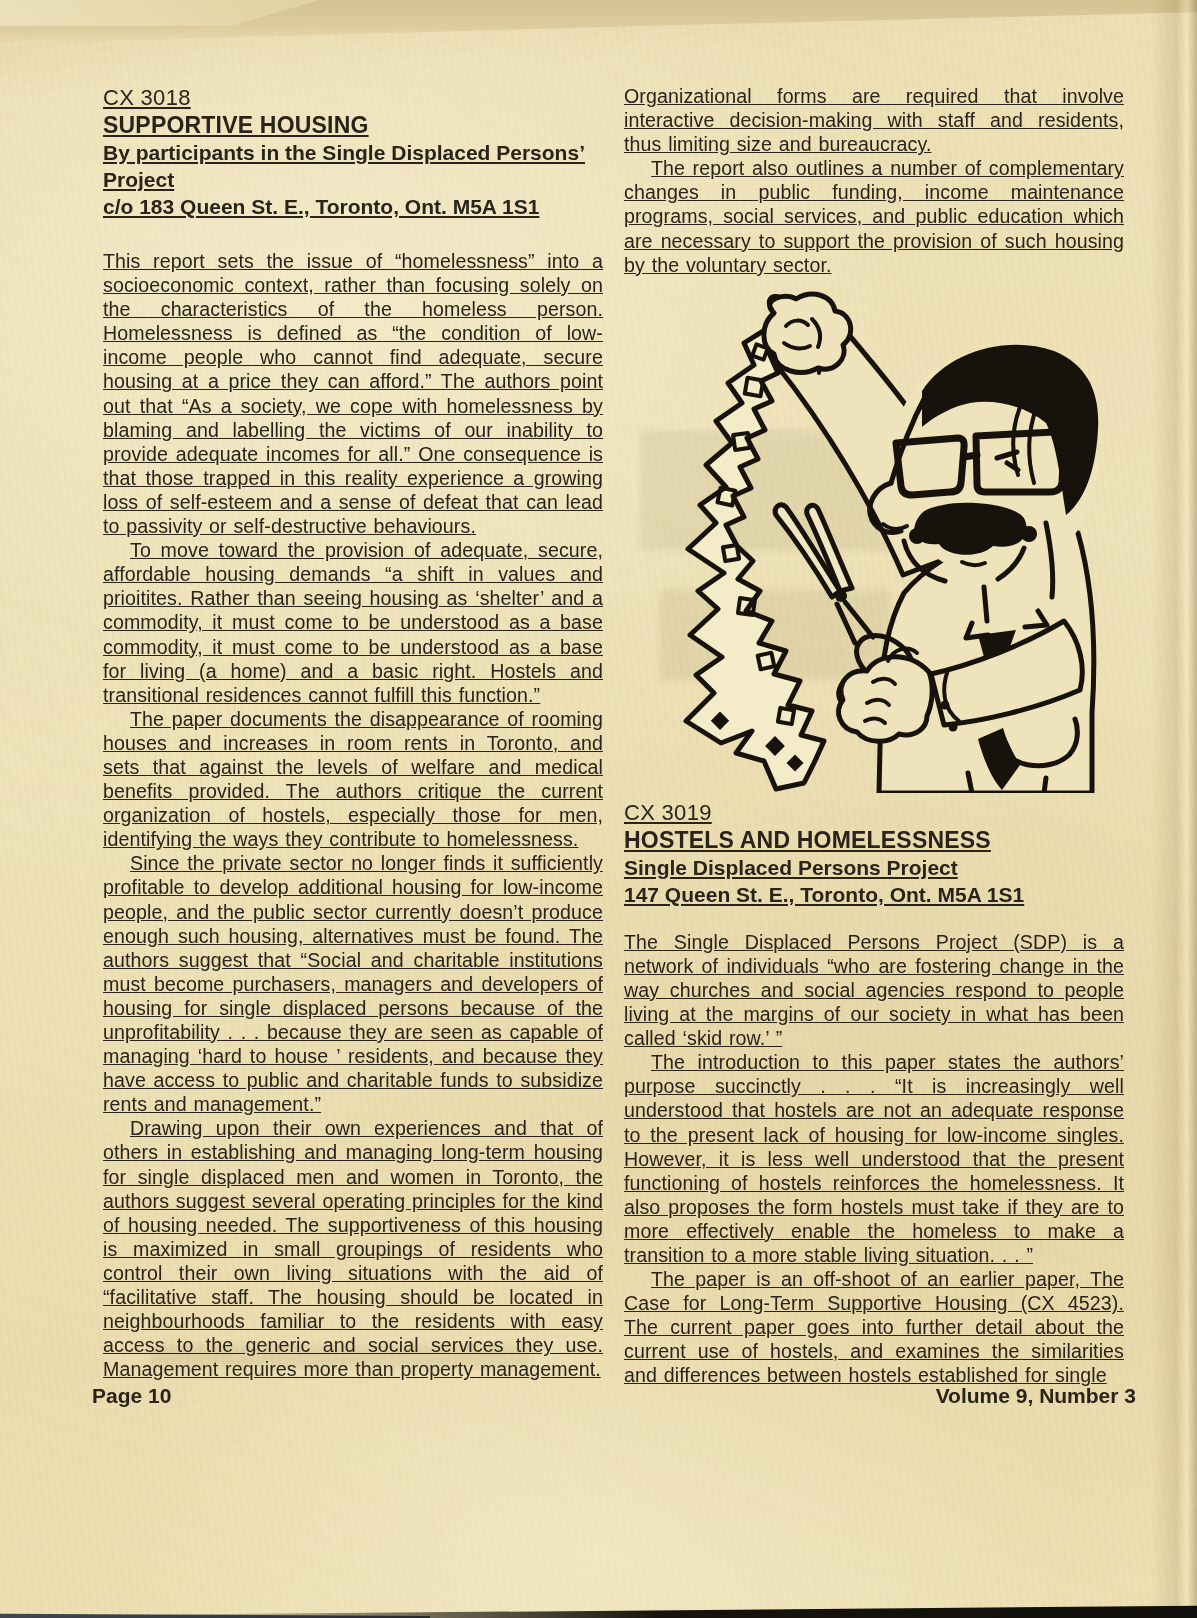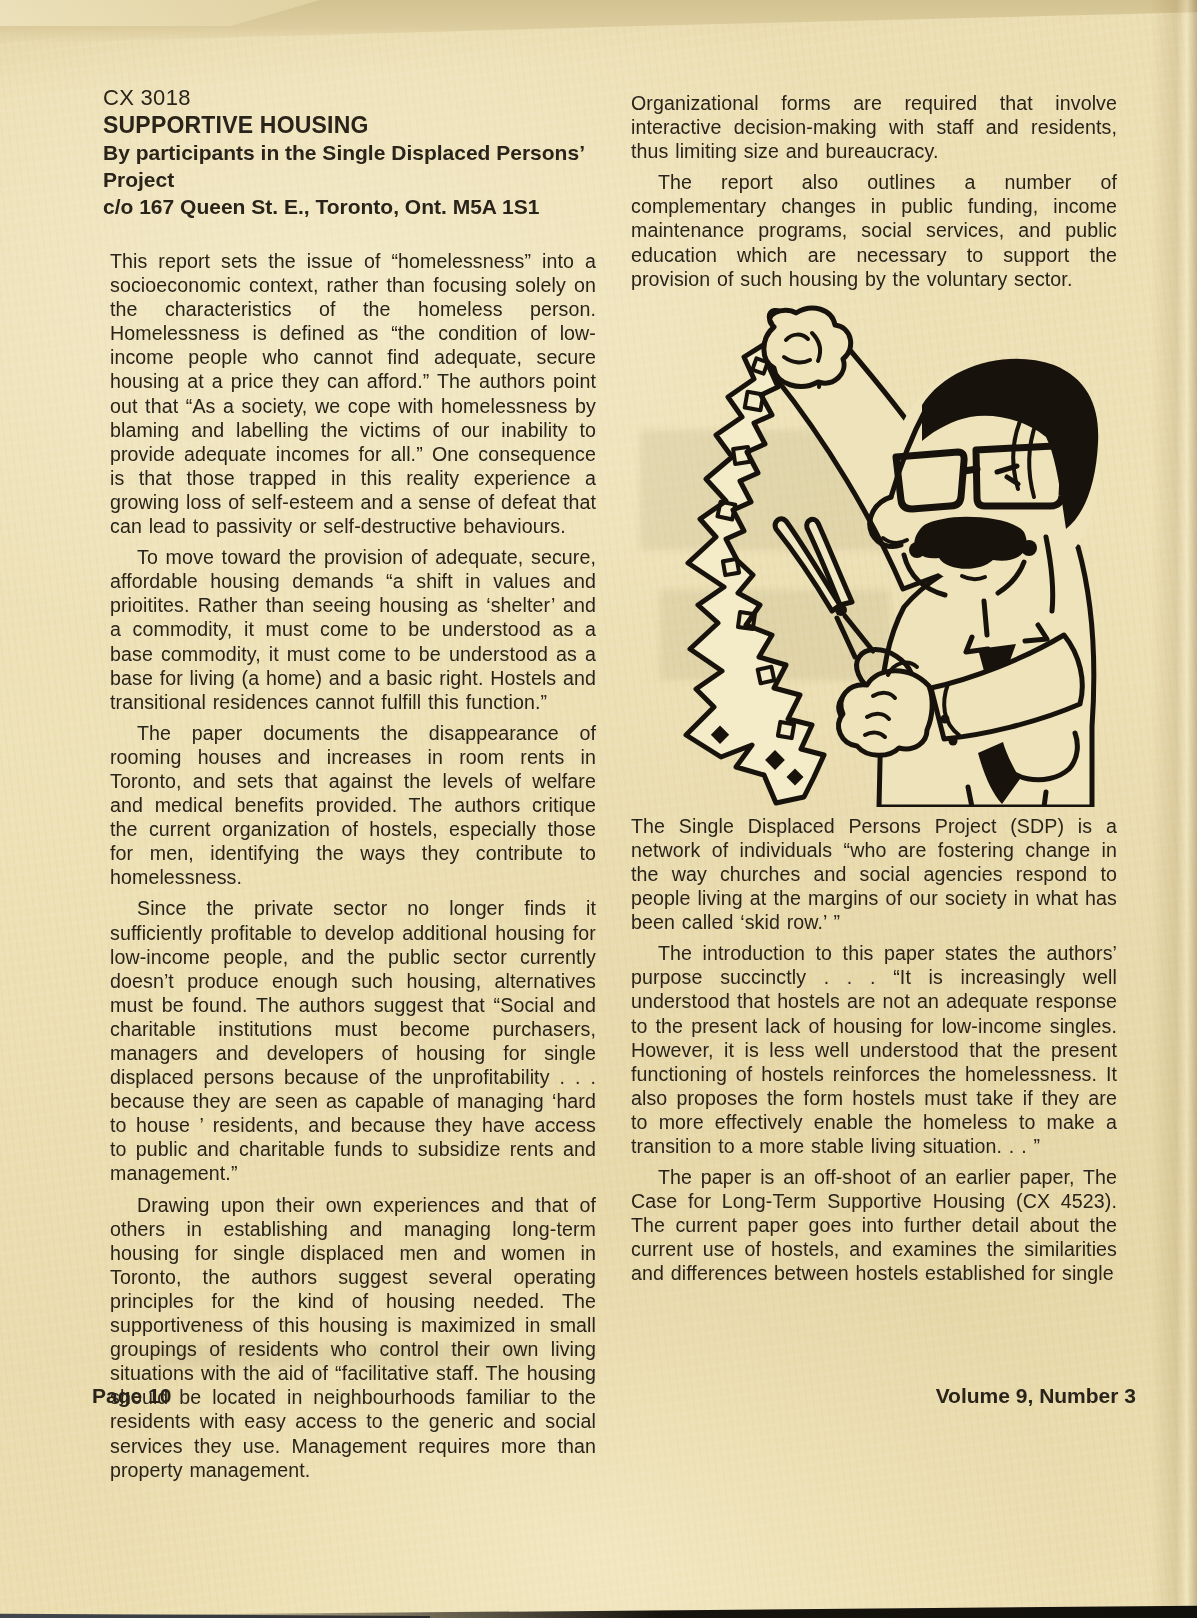--- a/index.html
+++ b/index.html
@@ -21,28 +21,28 @@
   .top-corner{position:absolute;top:0;left:0;width:320px;height:26px;
     background:linear-gradient(100deg,#f0e6c2,#e4d5a6);clip-path:polygon(0 0,100% 0,72% 100%,0 100%);opacity:.8;}
   .right-crease{position:absolute;top:0;right:0;width:46px;height:100%;
     background:linear-gradient(to right,rgba(130,100,45,0) 0%,rgba(130,100,45,.16) 55%,rgba(255,248,220,.25) 78%,rgba(95,70,30,.28) 100%);}
   .bottom-shadow{position:absolute;left:0;bottom:0;width:100%;height:14px;
     background:linear-gradient(to right,rgba(20,17,12,0) 0%,rgba(20,17,12,.25) 20%,#17140f 55%,#12100c 100%);
     clip-path:polygon(0 88%,8% 80%,100% 12%,100% 100%,0 100%);}
   .bottom-left-strip{position:absolute;left:0;bottom:0;width:430px;height:6px;background:#232c3d;opacity:.85;
     clip-path:polygon(0 30%,100% 65%,100% 100%,0 100%);}
   
-  .col{position:absolute;width:500px;top:84px;}
+  .col{position:absolute;width:500px;top:84px;text-decoration:underline;}
   .col-left{left:103px;}
   .col-right{left:624px;}
   .code{font-size:22px;line-height:27px;letter-spacing:.3px;}
   .title{font-weight:bold;font-size:23px;line-height:28px;letter-spacing:.2px;}
   .byline{font-weight:bold;font-size:21px;line-height:27px;}
   .head-block{margin:0 0 29px 0;}
-  .body p{font-size:19.6px;line-height:24.1px;text-align:justify;margin:7px;
+  .body p{font-size:19.6px;line-height:24.1px;text-align:justify;margin:0;
     word-spacing:1.2px;letter-spacing:.1px;}
   .body p.indent{text-indent:27px;}
   
   .illustration{width:482px;height:502px;margin:14px 0 4px 2px;position:relative;}
   .illustration svg{width:100%;height:100%;display:block;}
   .head-block.second{margin:6px 0 22px 0;}
   
   .footer-left{position:absolute;left:92px;top:1384px;font-weight:bold;font-size:21px;}
   .footer-right{position:absolute;right:61px;top:1384px;font-weight:bold;font-size:21px;}
   
@@ -58,21 +58,21 @@
   <div class="right-crease"></div>
   <div class="ghost" style="left:640px;top:430px;width:300px;height:120px;"></div>
   <div class="ghost" style="left:660px;top:590px;width:230px;height:90px;"></div>
   <div class="ghost" style="left:150px;top:1345px;width:380px;height:22px;"></div>
 
   <div class="col col-left">
     <div class="head-block">
       <div class="code">CX 3018</div>
       <div class="title">SUPPORTIVE HOUSING</div>
       <div class="byline">By participants in the Single Displaced Persons’ Project</div>
-      <div class="byline">c/o 167 Queen St. E., Toronto, Ont. M5A 1S1</div>
+      <div class="byline">c/o 183 Queen St. E., Toronto, Ont. M5A 1S1</div>
     </div>
     <div class="body">
       <p>This report sets the issue of “homelessness” into a socioeconomic context, rather than focusing solely on the characteristics of the homeless person. Homelessness is defined as “the condition of low-income people who cannot find adequate, secure housing at a price they can afford.” The authors point out that “As a society, we cope with homelessness by blaming and labelling the victims of our inability to provide adequate incomes for all.” One consequence is that those trapped in this reality experience a growing loss of self-esteem and a sense of defeat that can lead to passivity or self-destructive behaviours.</p>
       <p class="indent">To move toward the provision of adequate, secure, affordable housing demands “a shift in values and prioitites. Rather than seeing housing as ‘shelter’ and a commodity, it must come to be understood as a base commodity, it must come to be understood as a base for living (a home) and a basic right. Hostels and transitional residences cannot fulfill this function.”</p>
       <p class="indent">The paper documents the disappearance of rooming houses and increases in room rents in Toronto, and sets that against the levels of welfare and medical benefits provided. The authors critique the current organization of hostels, especially those for men, identifying the ways they contribute to homelessness.</p>
       <p class="indent">Since the private sector no longer finds it sufficiently profitable to develop additional housing for low-income people, and the public sector currently doesn’t produce enough such housing, alternatives must be found. The authors suggest that “Social and charitable institutions must become purchasers, managers and developers of housing for single displaced persons because of the unprofitability . . . because they are seen as capable of managing ‘hard to house ’ residents, and because they have access to public and charitable funds to subsidize rents and management.”</p>
       <p class="indent">Drawing upon their own experiences and that of others in establishing and managing long-term housing for single displaced men and women in Toronto, the authors suggest several operating principles for the kind of housing needed. The supportiveness of this housing is maximized in small groupings of residents who control their own living situations with the aid of “facilitative staff. The housing should be located in neighbourhoods familiar to the residents with easy access to the generic and social services they use. Management requires more than property management.</p>
     </div>
   </div>
 
@@ -170,20 +170,26 @@
         </g>
 
         <path fill="#eee3ba" d="M148,22 C134,10 158,0 170,8 C186,-2 206,4 209,20 C226,22 230,44 217,54 C222,68 208,82 192,77 C174,87 150,79 148,63 C135,56 134,34 148,22 Z"></path>
         <path d="M160,35 C166,28 176,28 182,34" stroke-width="4"></path>
         <path d="M186,28 C194,36 196,46 192,56" stroke-width="4"></path>
         <path d="M158,52 C166,58 176,59 184,55" stroke-width="4"></path>
         <path d="M146,18 C138,10 146,2 154,6" stroke-width="4"></path>
       </svg>
     </div>
 
+    <div class="head-block second">
+      <div class="code">CX 3019</div>
+      <div class="title">HOSTELS AND HOMELESSNESS</div>
+      <div class="byline">Single Displaced Persons Project</div>
+      <div class="byline">147 Queen St. E., Toronto, Ont. M5A 1S1</div>
+    </div>
     <div class="body">
       <p>The Single Displaced Persons Project (SDP) is a network of individuals “who are fostering change in the way churches and social agencies respond to people living at the margins of our society in what has been called ‘skid row.’ ”</p>
       <p class="indent">The introduction to this paper states the authors’ purpose succinctly . . . “It is increasingly well understood that hostels are not an adequate response to the present lack of housing for low-income singles. However, it is less well understood that the present functioning of hostels reinforces the homelessness. It also proposes the form hostels must take if they are to more effectively enable the homeless to make a transition to a more stable living situation. . . ”</p>
       <p class="indent">The paper is an off-shoot of an earlier paper, The Case for Long-Term Supportive Housing (CX 4523). The current paper goes into further detail about the current use of hostels, and examines the similarities and differences between hostels established for single</p>
     </div>
   </div>
 
   <div class="footer-left">Page 10</div>
   <div class="footer-right">Volume 9, Number 3</div>
 

